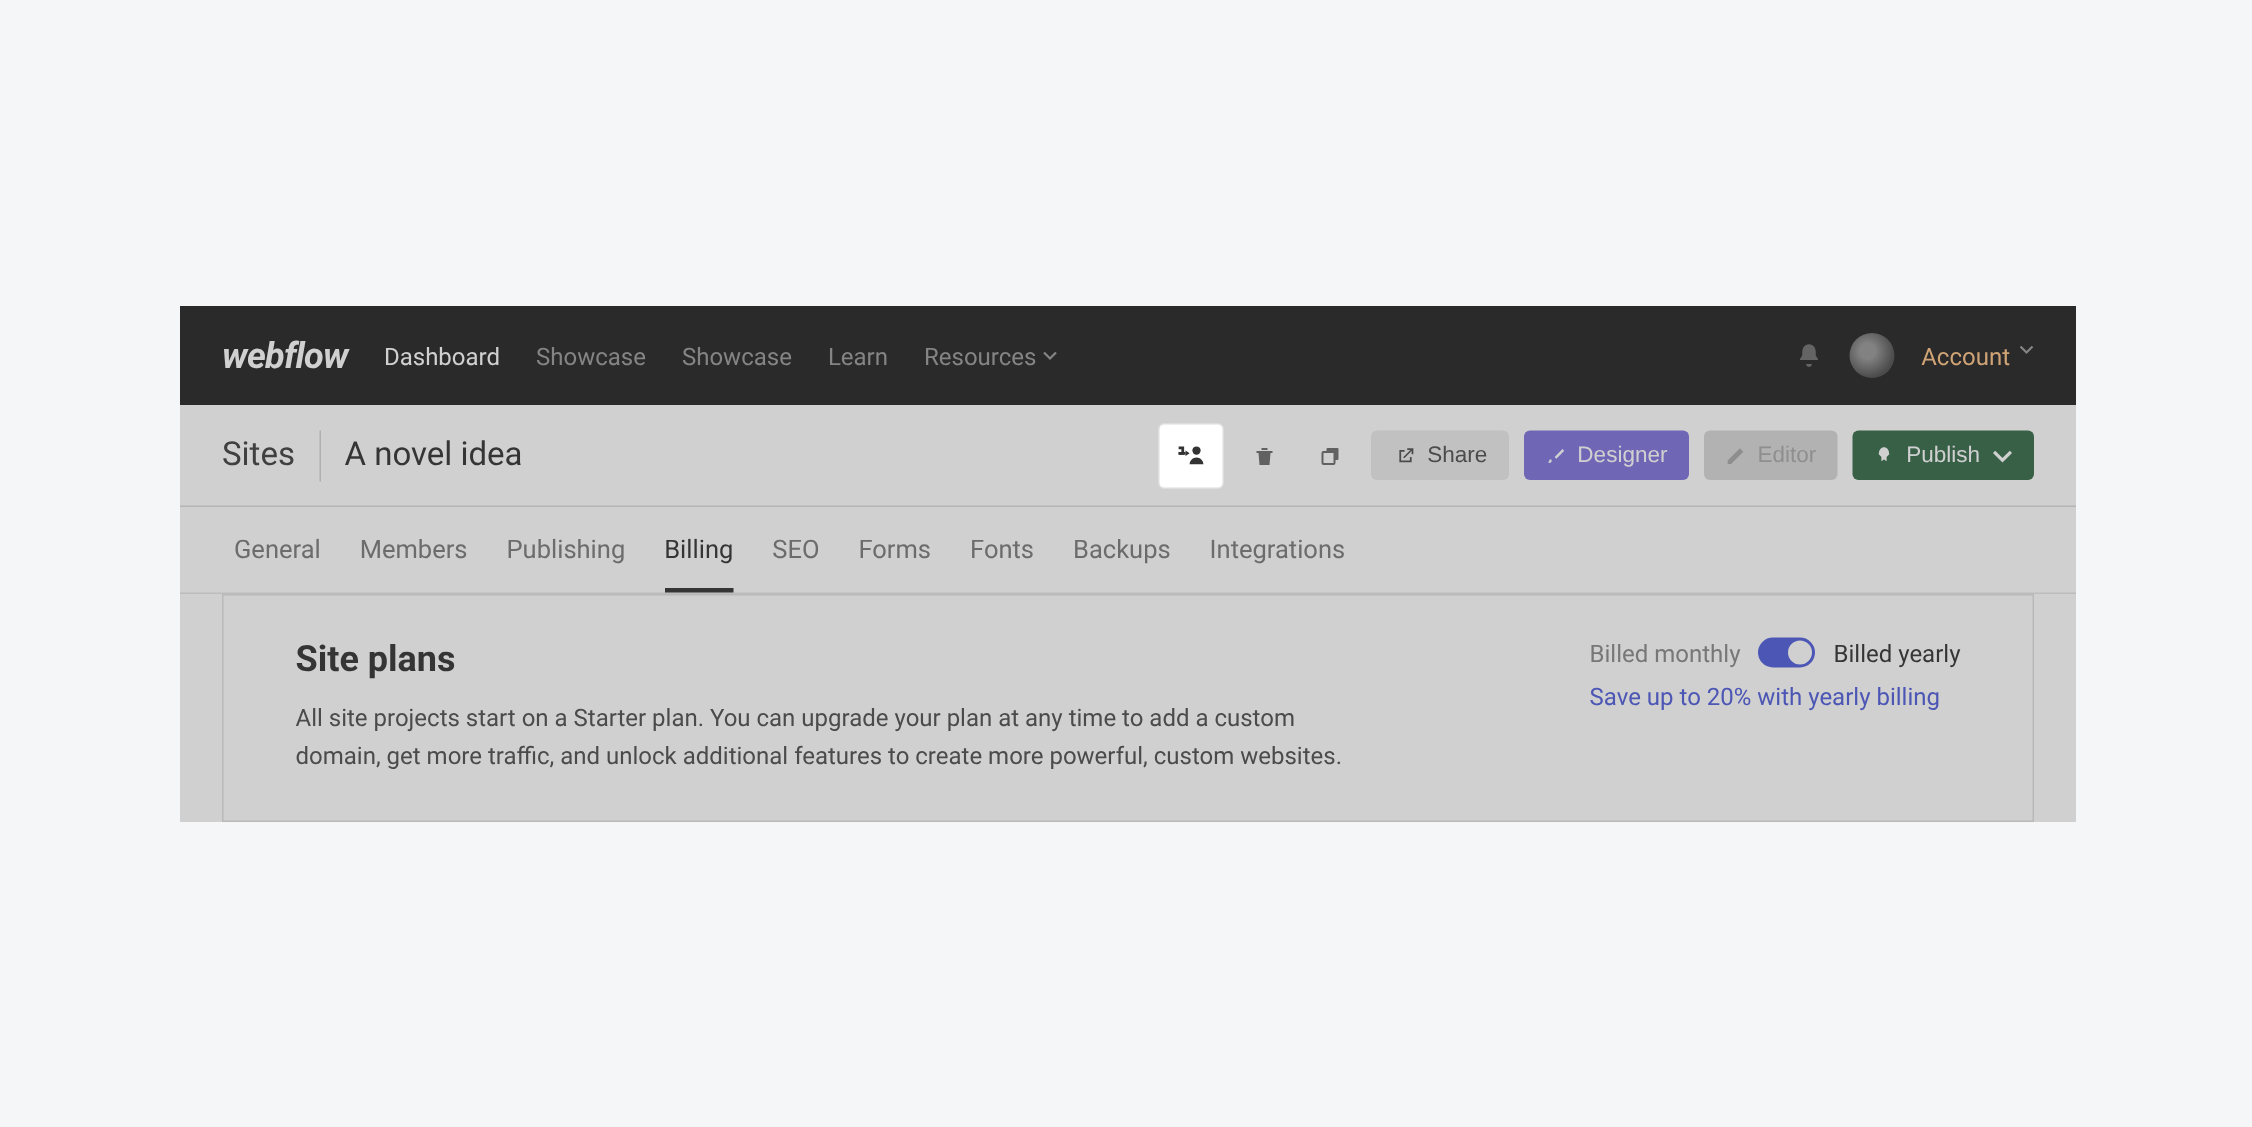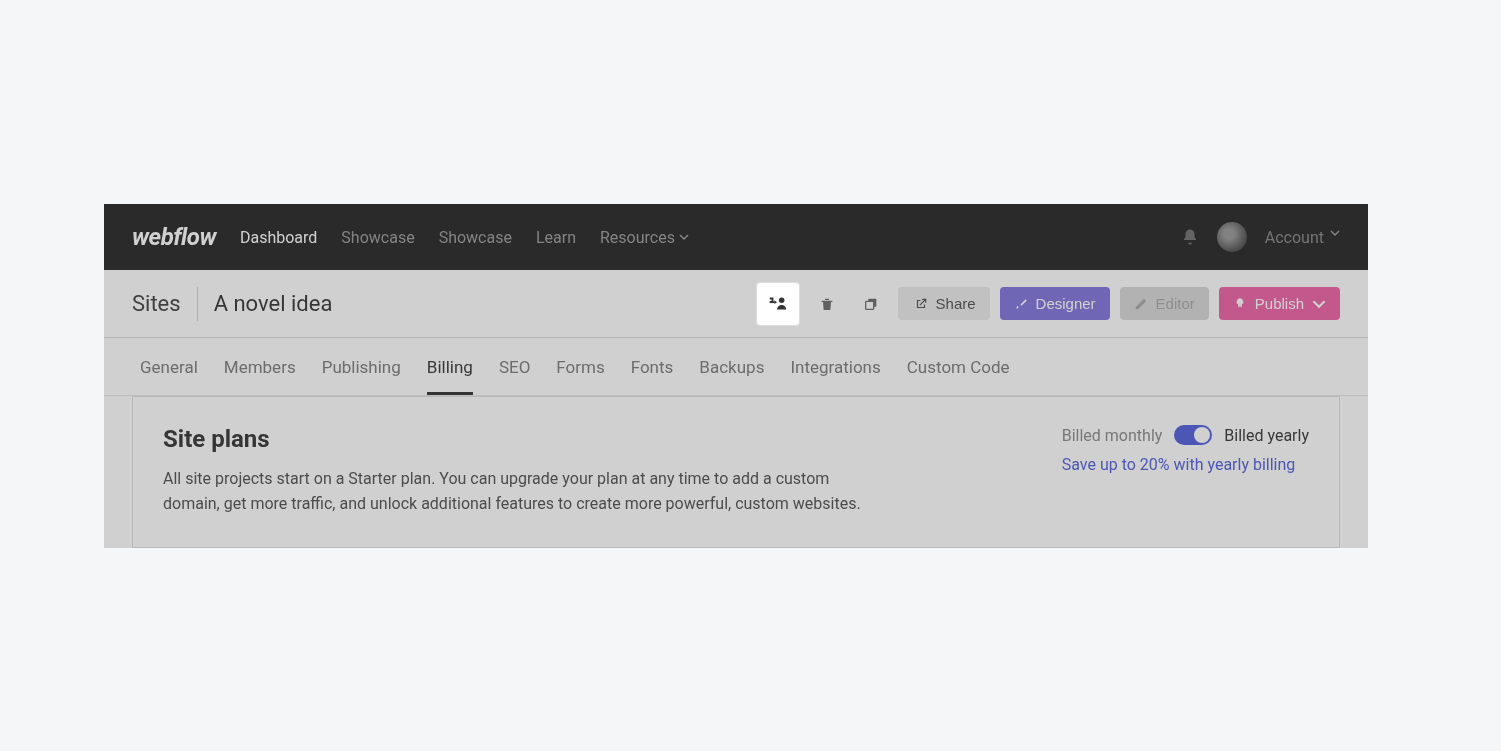--- a/index.html
+++ b/index.html
@@ -5,21 +5,21 @@
   * { box-sizing: border-box; margin: 0; padding: 0; }
   body {
     font-family: -apple-system, BlinkMacSystemFont, "Segoe UI", Roboto, Helvetica, Arial, sans-serif;
     background: #f5f6f8;
     width: 1501px;
     height: 751px;
     position: relative;
   }
   .screenshot {
     position: absolute;
-    left: 104px;
+    left: 120px;
     top: 204px;
     width: 1264px;
     height: 344px;
     background: #000;
     overflow: hidden;
   }
   
   .dim-overlay {
     position: absolute;
     inset: 0;
@@ -47,21 +47,21 @@
   .nav-links { display: flex; gap: 24px; align-items: center; }
   .nav-link { color: #8a8a8a; font-size: 16px; cursor: pointer; display: flex; align-items: center; gap:4px;text-align:center;}
   .nav-link.active { color: #fff; }
   .spacer { flex: 1; }
   .nav-right { display: flex; align-items: center; gap: 18px; }
   .bell-icon { width: 18px; height: 18px; fill: #5a5a5a; }
   .avatar {
     width: 30px; height: 30px; border-radius: 50%;
     background: radial-gradient(circle at 40% 40%, #888 20%, #333 70%);
   }
-  .account-link { color:#737373; font-size:16px; display:flex; gap:6px; cursor:pointer;}
+  .account-link { color:#fdba74; font-size:16px; display:flex; gap:6px; cursor:pointer;}
 
   
   .subheader {
     height: 68px;
     background: #fff;
     display: flex;
     align-items: center;
     padding: 0 28px;
     border-bottom: 1px solid #d6d6d6;
   }
@@ -81,42 +81,42 @@
 
   .btn {
     display:flex; align-items:center; gap:8px;
     padding: 8px 14px; border-radius:4px;
     font-size:15px; cursor:pointer;
     border:none;
   }
   .btn-grey { background:#e8e8e8; color:#333;padding-left:16px; }
   .btn-purple { background:#6a5cd8; color:#fff; }
   .btn-disabled { background:#d2d2d2; color:#9a9a9a; }
-  .btn-blue { background:#ec4899; color:#fff; }
+  .btn-blue { background:#14532d; color:#fff; }
   .btn svg { width:14px; height:14px; fill:currentColor; }
 
   
   .tabs {
     background:#fff;
     display:flex;
     gap:26px;
     padding: 0 36px;
     height: 58px;
     align-items:flex-end;
     border-bottom:1px solid #e2e2e2;
   }
   .tab { font-size:17px; color:#666; cursor:pointer; height:100%; display:flex; align-items:center; }
   .tab.active { color:#111; box-shadow: inset 0 -3px 0 #111; }
 
   
   .panel-wrap { background:#fff; padding: 0 28px; height: calc(100% - 66px - 68px - 58px);}
   .panel {
     border:1px solid #dcdcdc;
     margin-top:0;
-    padding: 28px 30px;
+    padding: 28px 48px;
     display:flex;
     gap:40px;
     align-items:flex-start;
     height:100%;
   }
   .panel-left { flex:1; max-width: 700px;}
   .panel-title { font-size:24px; font-weight:700; color:#111; margin-bottom:14px;}
   .panel-desc { font-size:16px; color:#333; line-height:1.55;}
   .panel-right { text-align:left; margin-left:auto; }
   .toggle-row { display:flex; align-items:center; gap:12px; justify-content:flex-end; white-space:nowrap;}
@@ -227,21 +227,20 @@
   <div class="tabs">
     <div class="tab">General</div>
     <div class="tab">Members</div>
     <div class="tab">Publishing</div>
     <div class="tab active">Billing</div>
     <div class="tab">SEO</div>
     <div class="tab">Forms</div>
     <div class="tab">Fonts</div>
     <div class="tab">Backups</div>
     <div class="tab">Integrations</div>
-    <div class="tab">Custom Code</div>
   </div>
 
   <div class="panel-wrap">
     <div class="panel">
       <div class="panel-left">
         <div class="panel-title">Site plans</div>
         <div class="panel-desc">All site projects start on a Starter plan. You can upgrade your plan at any time to add a custom domain, get more traffic, and unlock additional features to create more powerful, custom websites.</div>
       </div>
       <div class="panel-right">
         <div class="toggle-row">

